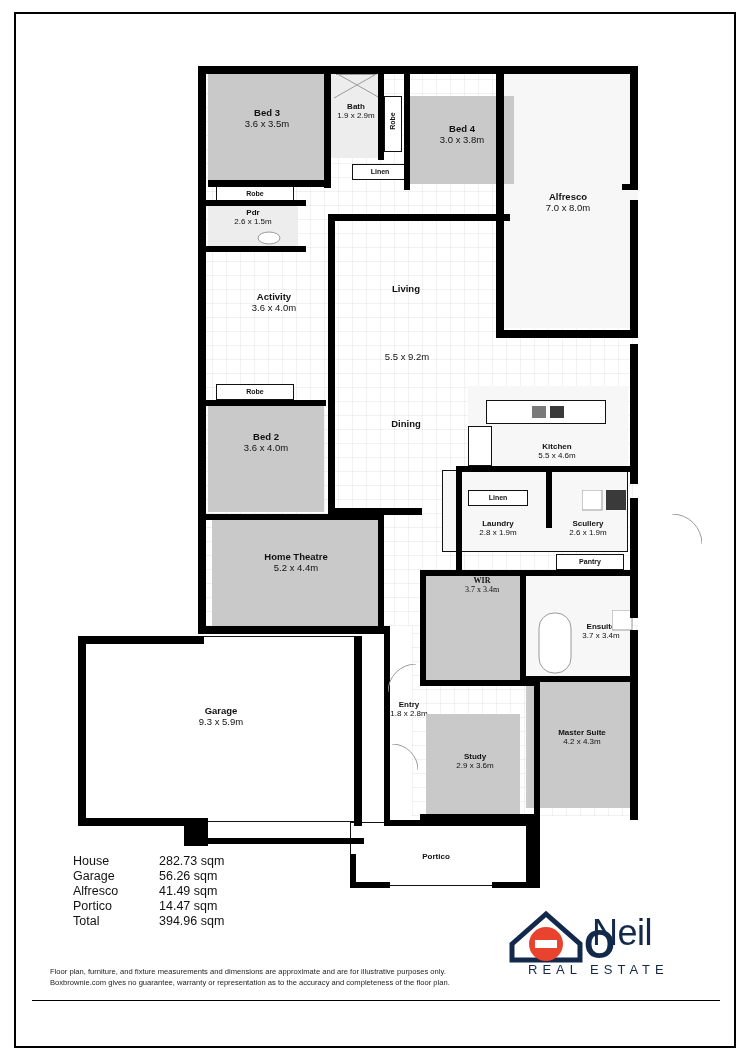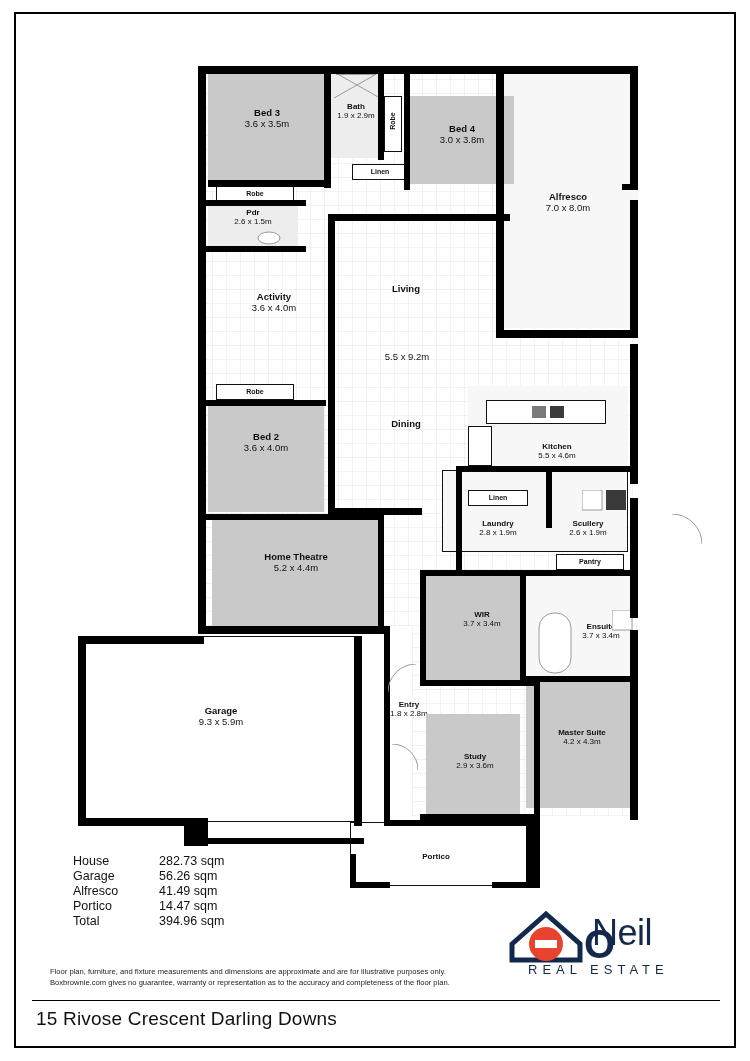--- a/index.html
+++ b/index.html
@@ -168,21 +168,21 @@
         <b>Home Theatre</b>
         <span class="d">5.2 x 4.4m</span>
       </div>
 
       <div class="rm fillB" style="left:508px;top:560px;width:56px;height:24px;border:1px solid #111;"></div>
       <div class="lbl tiny" style="left:528px;top:566px;width:40px;">
         <b>WC</b>
       </div>
 
       <div class="rm fillA" style="left:410px;top:560px;width:100px;height:106px;"></div>
-      <div class="lbl small" style="left:410px;top:596px;width:112px;">
+      <div class="lbl small" style="left:410px;top:562px;width:112px;font-family:Liberation Serif, serif;">
         <b>WIR</b>
         <span class="d">3.7 x 3.4m</span>
       </div>
 
       <div class="rm fillC" style="left:510px;top:560px;width:106px;height:110px;"></div>
       <div class="lbl small" style="left:546px;top:608px;width:78px;">
         <b>Ensuite</b>
         <span class="d">3.7 x 3.4m</span>
       </div>
       <svg style="position:absolute;left:522px;top:598px;" width="34" height="62">
@@ -329,15 +329,14 @@
         <path d="M6 40 L40 10 L74 40 L74 56 L6 56 Z" fill="none" stroke="#13294b" stroke-width="5"></path>
         <circle cx="40" cy="40" r="17" fill="#e8432e"></circle>
         <rect x="29" y="36" width="22" height="8" fill="#ffffff"></rect>
         <text x="78" y="54" font-family="Liberation Sans, sans-serif" font-size="40" font-weight="700" fill="#13294b">O</text>
       </svg>
       <div style="position:absolute;left:86px;top:8px;font-size:36px;font-weight:400;color:#13294b;letter-spacing:-.5px;">Neil</div>
       <div style="position:absolute;left:22px;top:58px;font-size:13px;letter-spacing:5px;color:#13294b;">REAL ESTATE</div>
     </div>
 
     <div id="rule"></div>
-    <div id="addr">15 Rivose Crescent Darling Downs</div>
   </div>
 </div>
 
 </body></html>

